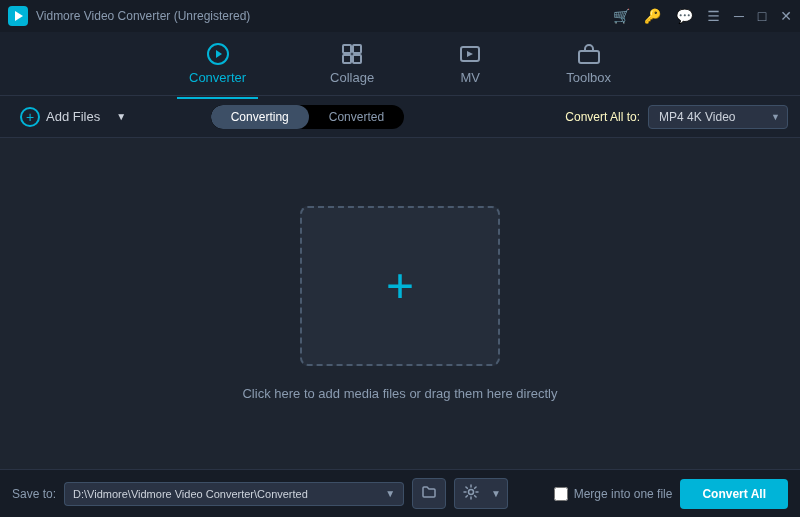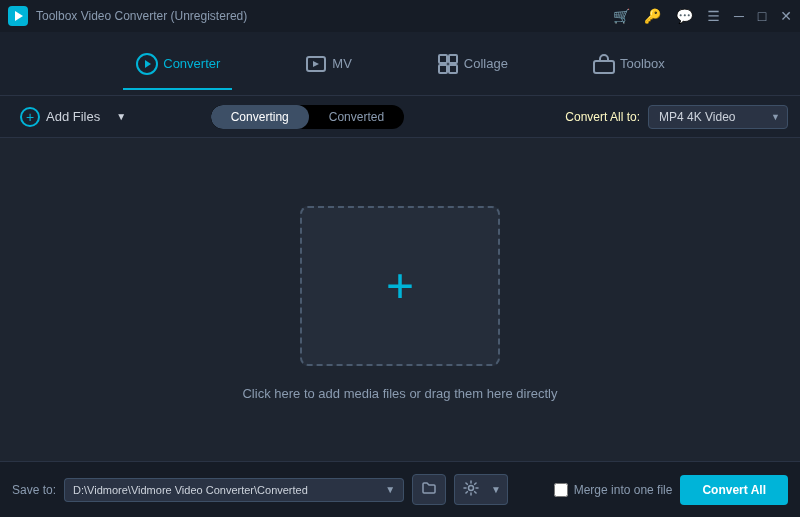--- a/index.html
+++ b/index.html
@@ -53,21 +53,21 @@
       height: 64px;
       background: #1a212d;
       display: flex;
       align-items: center;
       justify-content: center;
       gap: 60px;
       border-bottom: 1px solid #2a3344;
     }
     .nav-tab {
       display: flex;
-      flex-direction: row;
+      flex-direction: column;
       align-items: center;
       gap: 4px;
       cursor: pointer;
       padding: 6px 12px;
       color: #8a9bb0;
       font-size: 13px;
       position: relative;
     }
     .nav-tab.active { color: #00b4d8; }
     .nav-tab.active::after {
@@ -211,21 +211,21 @@
       color: #00b4d8;
       line-height: 1;
     }
     #drop-text {
       font-size: 13px;
       color: #8a9bb0;
     }
 
     
     #bottom-bar {
-      height: 56px;
+      height: 48px;
       background: #161c26;
       display: flex;
       align-items: center;
       padding: 0 12px;
       gap: 8px;
       border-top: 1px solid #2a3344;
       position: absolute;
       bottom: 0;
       left: 0;
       right: 0;
@@ -325,21 +325,21 @@
 </head>
 <body>
 
 <div id="title-bar">
   <div id="title-bar-logo">
     <svg viewBox="0 0 20 20" fill="none">
       <rect width="20" height="20" rx="4" fill="#00b4d8"></rect>
       <polygon points="7,5 15,10 7,15" fill="white"></polygon>
     </svg>
   </div>
-  <span id="title-bar-text">Toolbox Video Converter (Unregistered)</span>
+  <span id="title-bar-text">Vidmore Video Converter (Unregistered)</span>
   <div id="title-bar-controls">
     <span class="title-icon">🛒</span>
     <span class="title-icon">🔑</span>
     <span class="title-icon">💬</span>
     <span class="title-icon">☰</span>
     <span class="title-icon">─</span>
     <span class="title-icon">□</span>
     <span id="close-btn">✕</span>
   </div>
 </div>
@@ -347,33 +347,33 @@
 <div id="nav-tabs">
   <div class="nav-tab active">
     <svg viewBox="0 0 24 24" fill="none">
       <circle cx="12" cy="12" r="10" stroke="#00b4d8" stroke-width="2"></circle>
       <polygon points="10,8 16,12 10,16" fill="#00b4d8"></polygon>
     </svg>
     <span>Converter</span>
   </div>
   <div class="nav-tab">
     <svg viewBox="0 0 24 24" fill="none">
-      <rect x="3" y="5" width="18" height="14" rx="2" stroke="#8a9bb0" stroke-width="2"></rect>
-      <path d="M9 9l6 3-6 3V9z" fill="#8a9bb0"></path>
-    </svg>
-    <span>MV</span>
-  </div>
-  <div class="nav-tab">
-    <svg viewBox="0 0 24 24" fill="none">
       <rect x="3" y="3" width="8" height="8" rx="1" stroke="#8a9bb0" stroke-width="2"></rect>
       <rect x="13" y="3" width="8" height="8" rx="1" stroke="#8a9bb0" stroke-width="2"></rect>
       <rect x="3" y="13" width="8" height="8" rx="1" stroke="#8a9bb0" stroke-width="2"></rect>
       <rect x="13" y="13" width="8" height="8" rx="1" stroke="#8a9bb0" stroke-width="2"></rect>
     </svg>
     <span>Collage</span>
+  </div>
+  <div class="nav-tab">
+    <svg viewBox="0 0 24 24" fill="none">
+      <rect x="3" y="5" width="18" height="14" rx="2" stroke="#8a9bb0" stroke-width="2"></rect>
+      <path d="M9 9l6 3-6 3V9z" fill="#8a9bb0"></path>
+    </svg>
+    <span>MV</span>
   </div>
   <div class="nav-tab">
     <svg viewBox="0 0 24 24" fill="none">
       <rect x="2" y="9" width="20" height="12" rx="2" stroke="#8a9bb0" stroke-width="2"></rect>
       <path d="M8 9V7a4 4 0 018 0v2" stroke="#8a9bb0" stroke-width="2"></path>
     </svg>
     <span>Toolbox</span>
   </div>
 </div>
 

